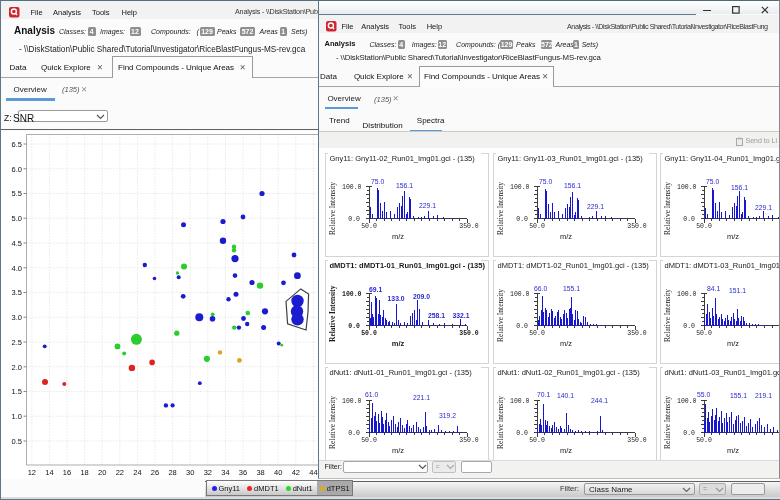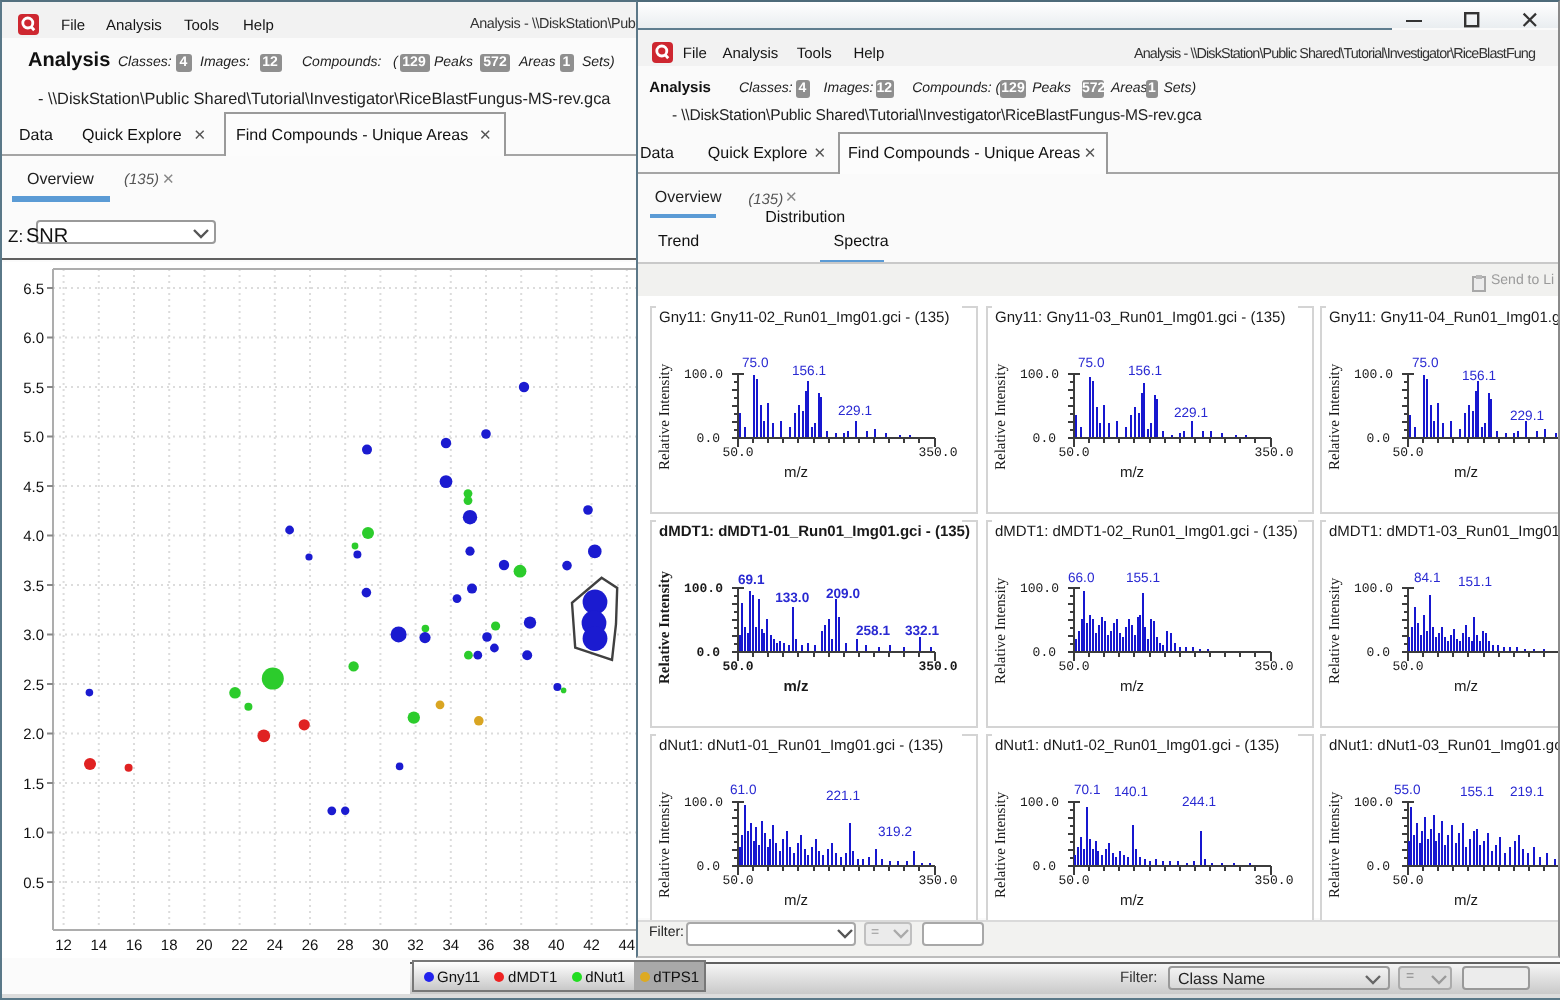--- a/index.html
+++ b/index.html
@@ -194,21 +194,21 @@
       <div class="abs" style="left:35.4px;top:71px;font-size:8px;color:#111;">Quick Explore</div>
       <div class="abs" style="left:88.3px;top:71px;font-size:7.5px;color:#555;">✕</div>
       <div class="abs" style="left:100.8px;top:65.3px;width:134.6px;height:21px;background:#fcfcfc;border:1px solid #9a9a9a;border-bottom:none;box-sizing:border-box;"></div>
       <div class="abs" style="left:105.5px;top:71px;font-size:8px;color:#111;">Find Compounds - Unique Areas</div>
       <div class="abs" style="left:223.4px;top:71px;font-size:7.5px;color:#555;">✕</div>
       <div class="abs" style="left:8.9px;top:93px;font-size:8px;color:#222;">Overview</div>
       <div class="abs" style="left:55.6px;top:93.5px;font-size:7.5px;font-style:italic;color:#555;">(135)</div>
       <div class="abs" style="left:74px;top:93px;font-size:7.5px;color:#888;">✕</div>
       <div class="abs" style="left:6.4px;top:105.8px;width:33px;height:2.3px;background:#5b9bd5;"></div>
       <div class="abs" style="left:10.5px;top:114.5px;font-size:8px;color:#111;">Trend</div>
-      <div class="abs" style="left:44.1px;top:103px;font-size:8px;color:#111;margin-left:20px;">Distribution</div>
+      <div class="abs" style="left:44.1px;top:120px;font-size:8px;color:#111;">Distribution</div>
       <div class="abs" style="left:98.3px;top:114.5px;font-size:8px;color:#111;">Spectra</div>
       <div class="abs" style="left:91.5px;top:128.6px;width:31.7px;height:2px;background:#5b9bd5;"></div>
       <div class="abs" style="left:0;top:130.2px;width:460px;height:1px;background:#c9c9c9;"></div>
       <div class="abs" style="left:0;top:131.2px;width:460px;height:15.6px;background:#f1f1ef;"></div>
       <svg width="8" height="9" style="position:absolute;left:417px;top:135.8px;">
         <rect x="0.5" y="1.5" width="6" height="7" fill="#ececec" stroke="#a8a8a8"></rect>
         <rect x="2" y="0.5" width="3" height="2" fill="#b8b8b8"></rect>
       </svg>
       <div class="abs" style="left:427px;top:136.3px;font-size:7px;color:#9a9a9a;white-space:nowrap;">Send to Li</div>
       <div class="abs" style="left:0;top:146.8px;width:460px;height:311.7px;background:#ffffff;"></div>

